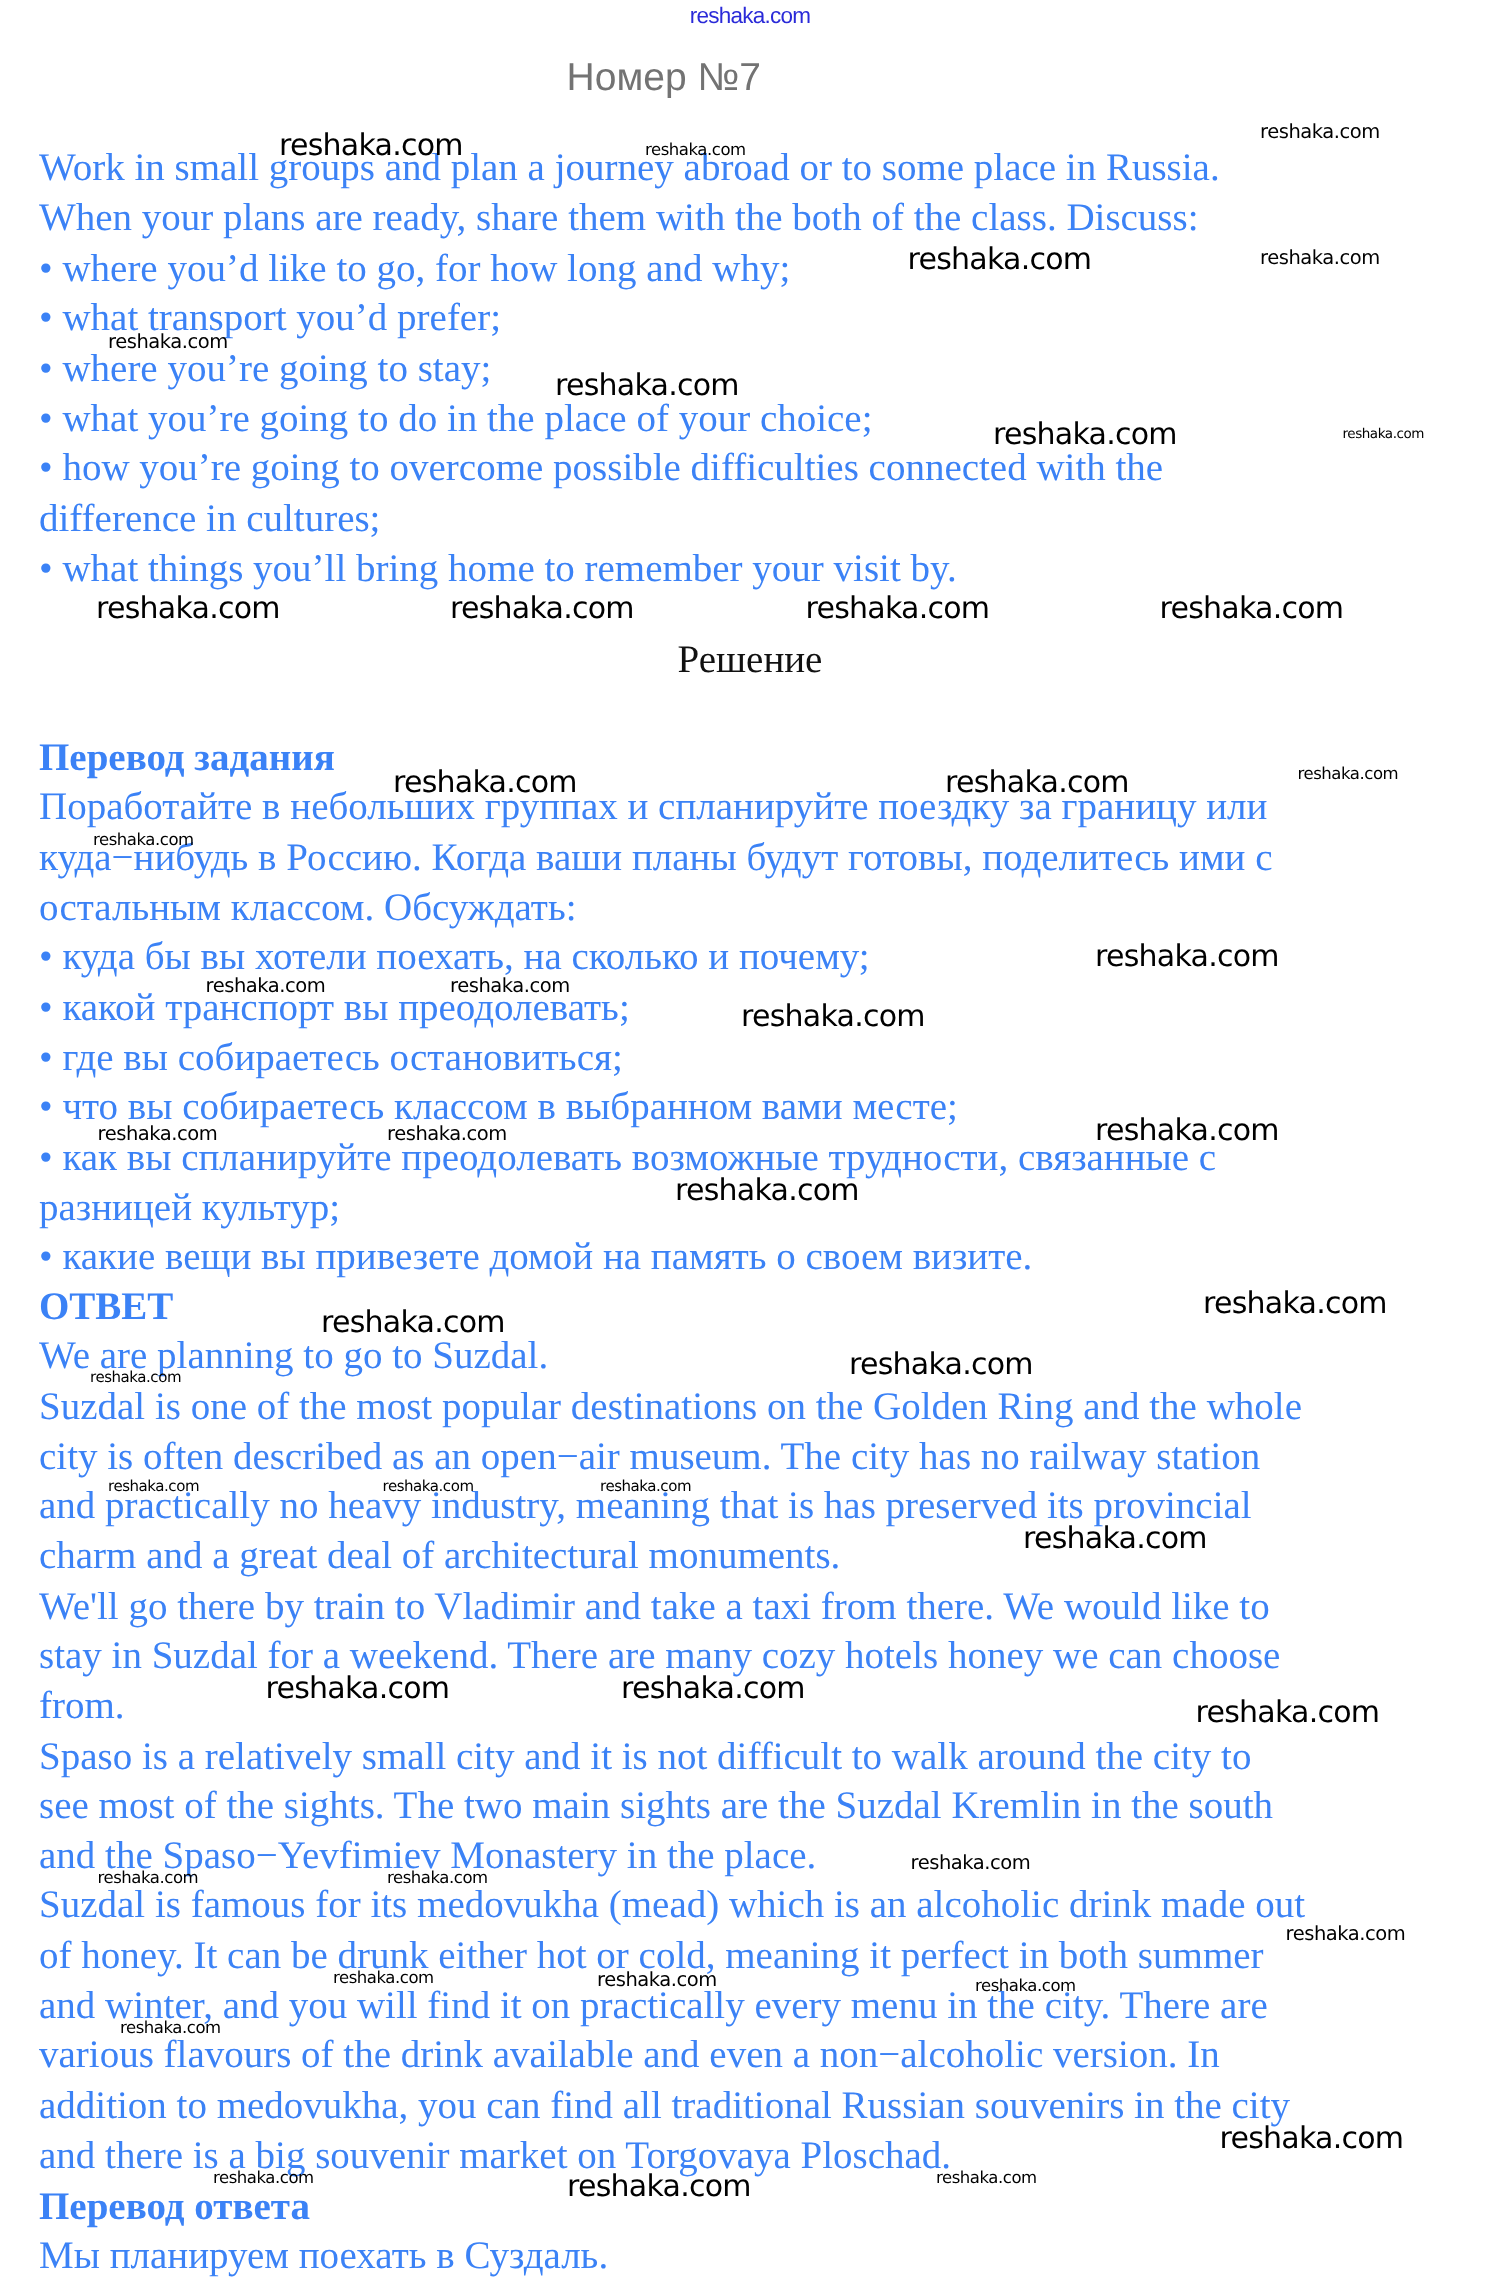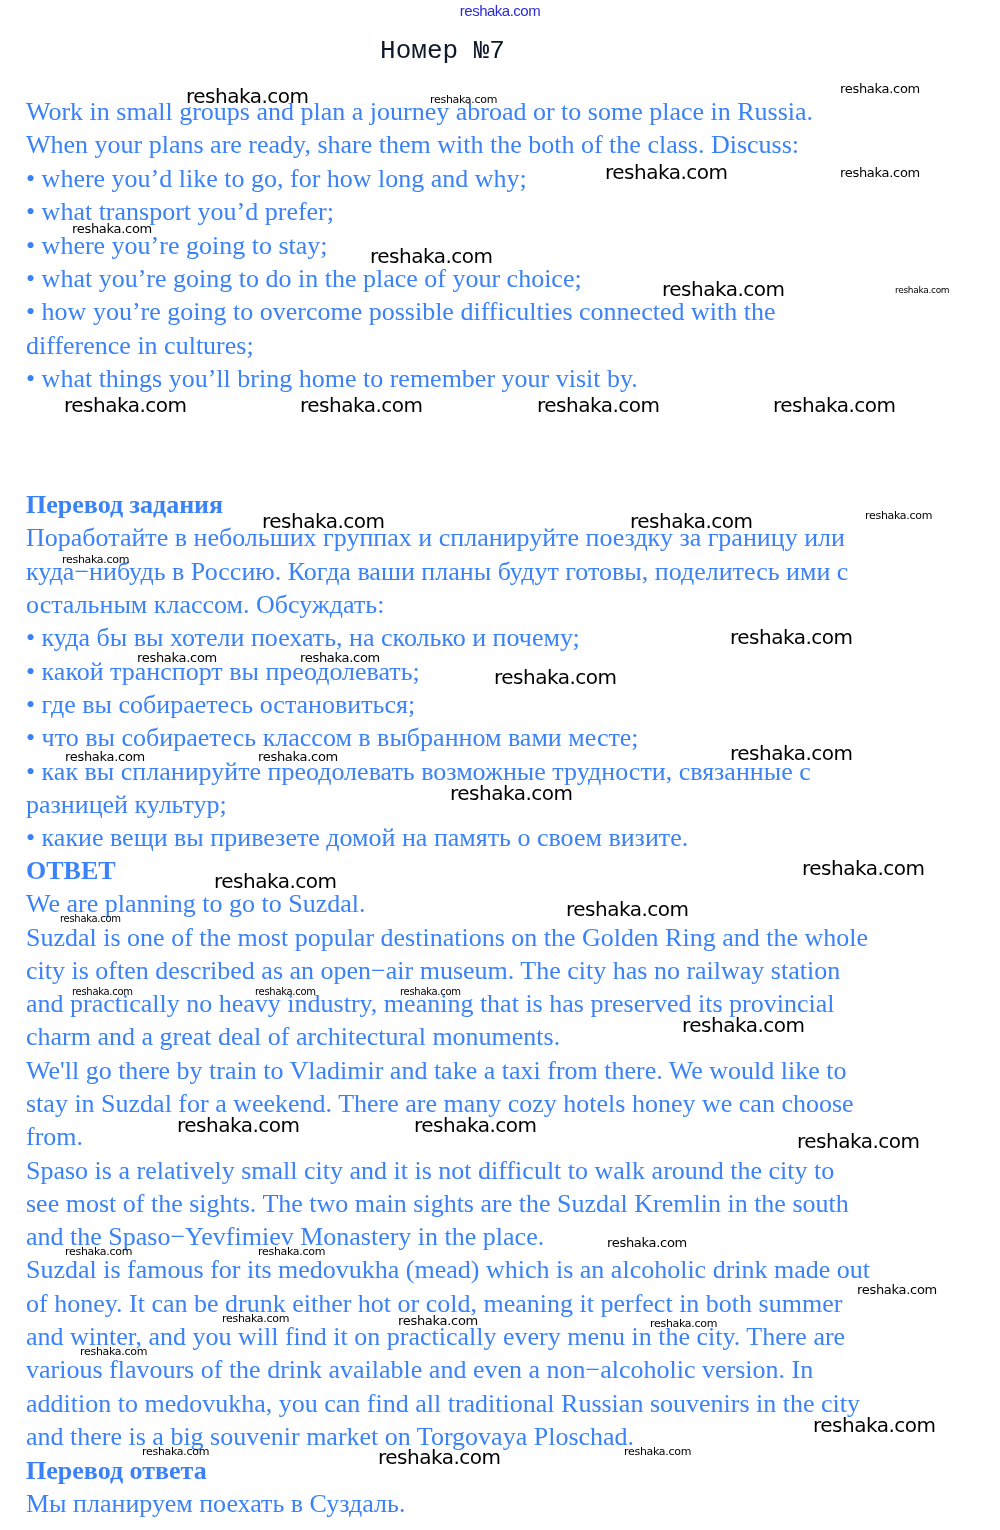--- a/index.html
+++ b/index.html
@@ -5,21 +5,21 @@
   html, body { margin: 0; padding: 0; background: #ffffff; }
   body { width: 1000px; height: 1530px; position: relative; overflow: hidden; }
   .page { position: absolute; left: 0; top: 0; width: 1000px; height: 1530px; }
   .site-link {
     position: absolute; left: 0; top: 2px; width: 1000px; text-align: center;
     font-family: "Liberation Sans", sans-serif; font-size: 15px; color: #2a2ad8;
     text-decoration: none; letter-spacing: -0.5px;
   }
   .title {
     position: absolute; left: 0; top: 36px; width: 885px; text-align: center;
-    font-family: Liberation Mono, monospace; font-size: 26px; color: #0f172a;
+    font-family: Liberation Sans, sans-serif; font-size: 26px; color: #737373;
   }
   .solution {
     position: absolute; left: 0; top: 425px; width: 1000px; text-align: center;
     font-family: "Liberation Serif", serif; font-size: 26px; color: #111;
   }
   .line {
     position: absolute; left: 26px; white-space: nowrap;
     font-family: "Liberation Serif", serif; font-size: 26px; color: #3b82f6;
     line-height: 33px;
   }
@@ -46,20 +46,21 @@
     <div class="line" style="top:128px">When your plans are ready, share them with the both of the class. Discuss:</div>
     <div class="line" style="top:162px">• where you’d like to go, for how long and why;</div>
     <div class="line" style="top:195px">• what transport you’d prefer;</div>
     <div class="line" style="top:229px">• where you’re going to stay;</div>
     <div class="line" style="top:262px">• what you’re going to do in the place of your choice;</div>
     <div class="line" style="top:295px">• how you’re going to overcome possible difficulties connected with the</div>
     <div class="line" style="top:329px">difference in cultures;</div>
     <div class="line" style="top:362px">• what things you’ll bring home to remember your visit by.</div>
   </div>
 
+  <div class="solution">Решение</div>
 
   <div>
     <div class="line heading-italic" style="top:488px">Перевод задания</div>
     <div class="line" style="top:521px">Поработайте в небольших группах и спланируйте поездку за границу или</div>
     <div class="line" style="top:555px">куда−нибудь в Россию. Когда ваши планы будут готовы, поделитесь ими с</div>
     <div class="line" style="top:588px">остальным классом. Обсуждать:</div>
     <div class="line" style="top:621px">• куда бы вы хотели поехать, на сколько и почему;</div>
     <div class="line" style="top:655px">• какой транспорт вы преодолевать;</div>
     <div class="line" style="top:688px">• где вы собираетесь остановиться;</div>
     <div class="line" style="top:721px">• что вы собираетесь классом в выбранном вами месте;</div>

